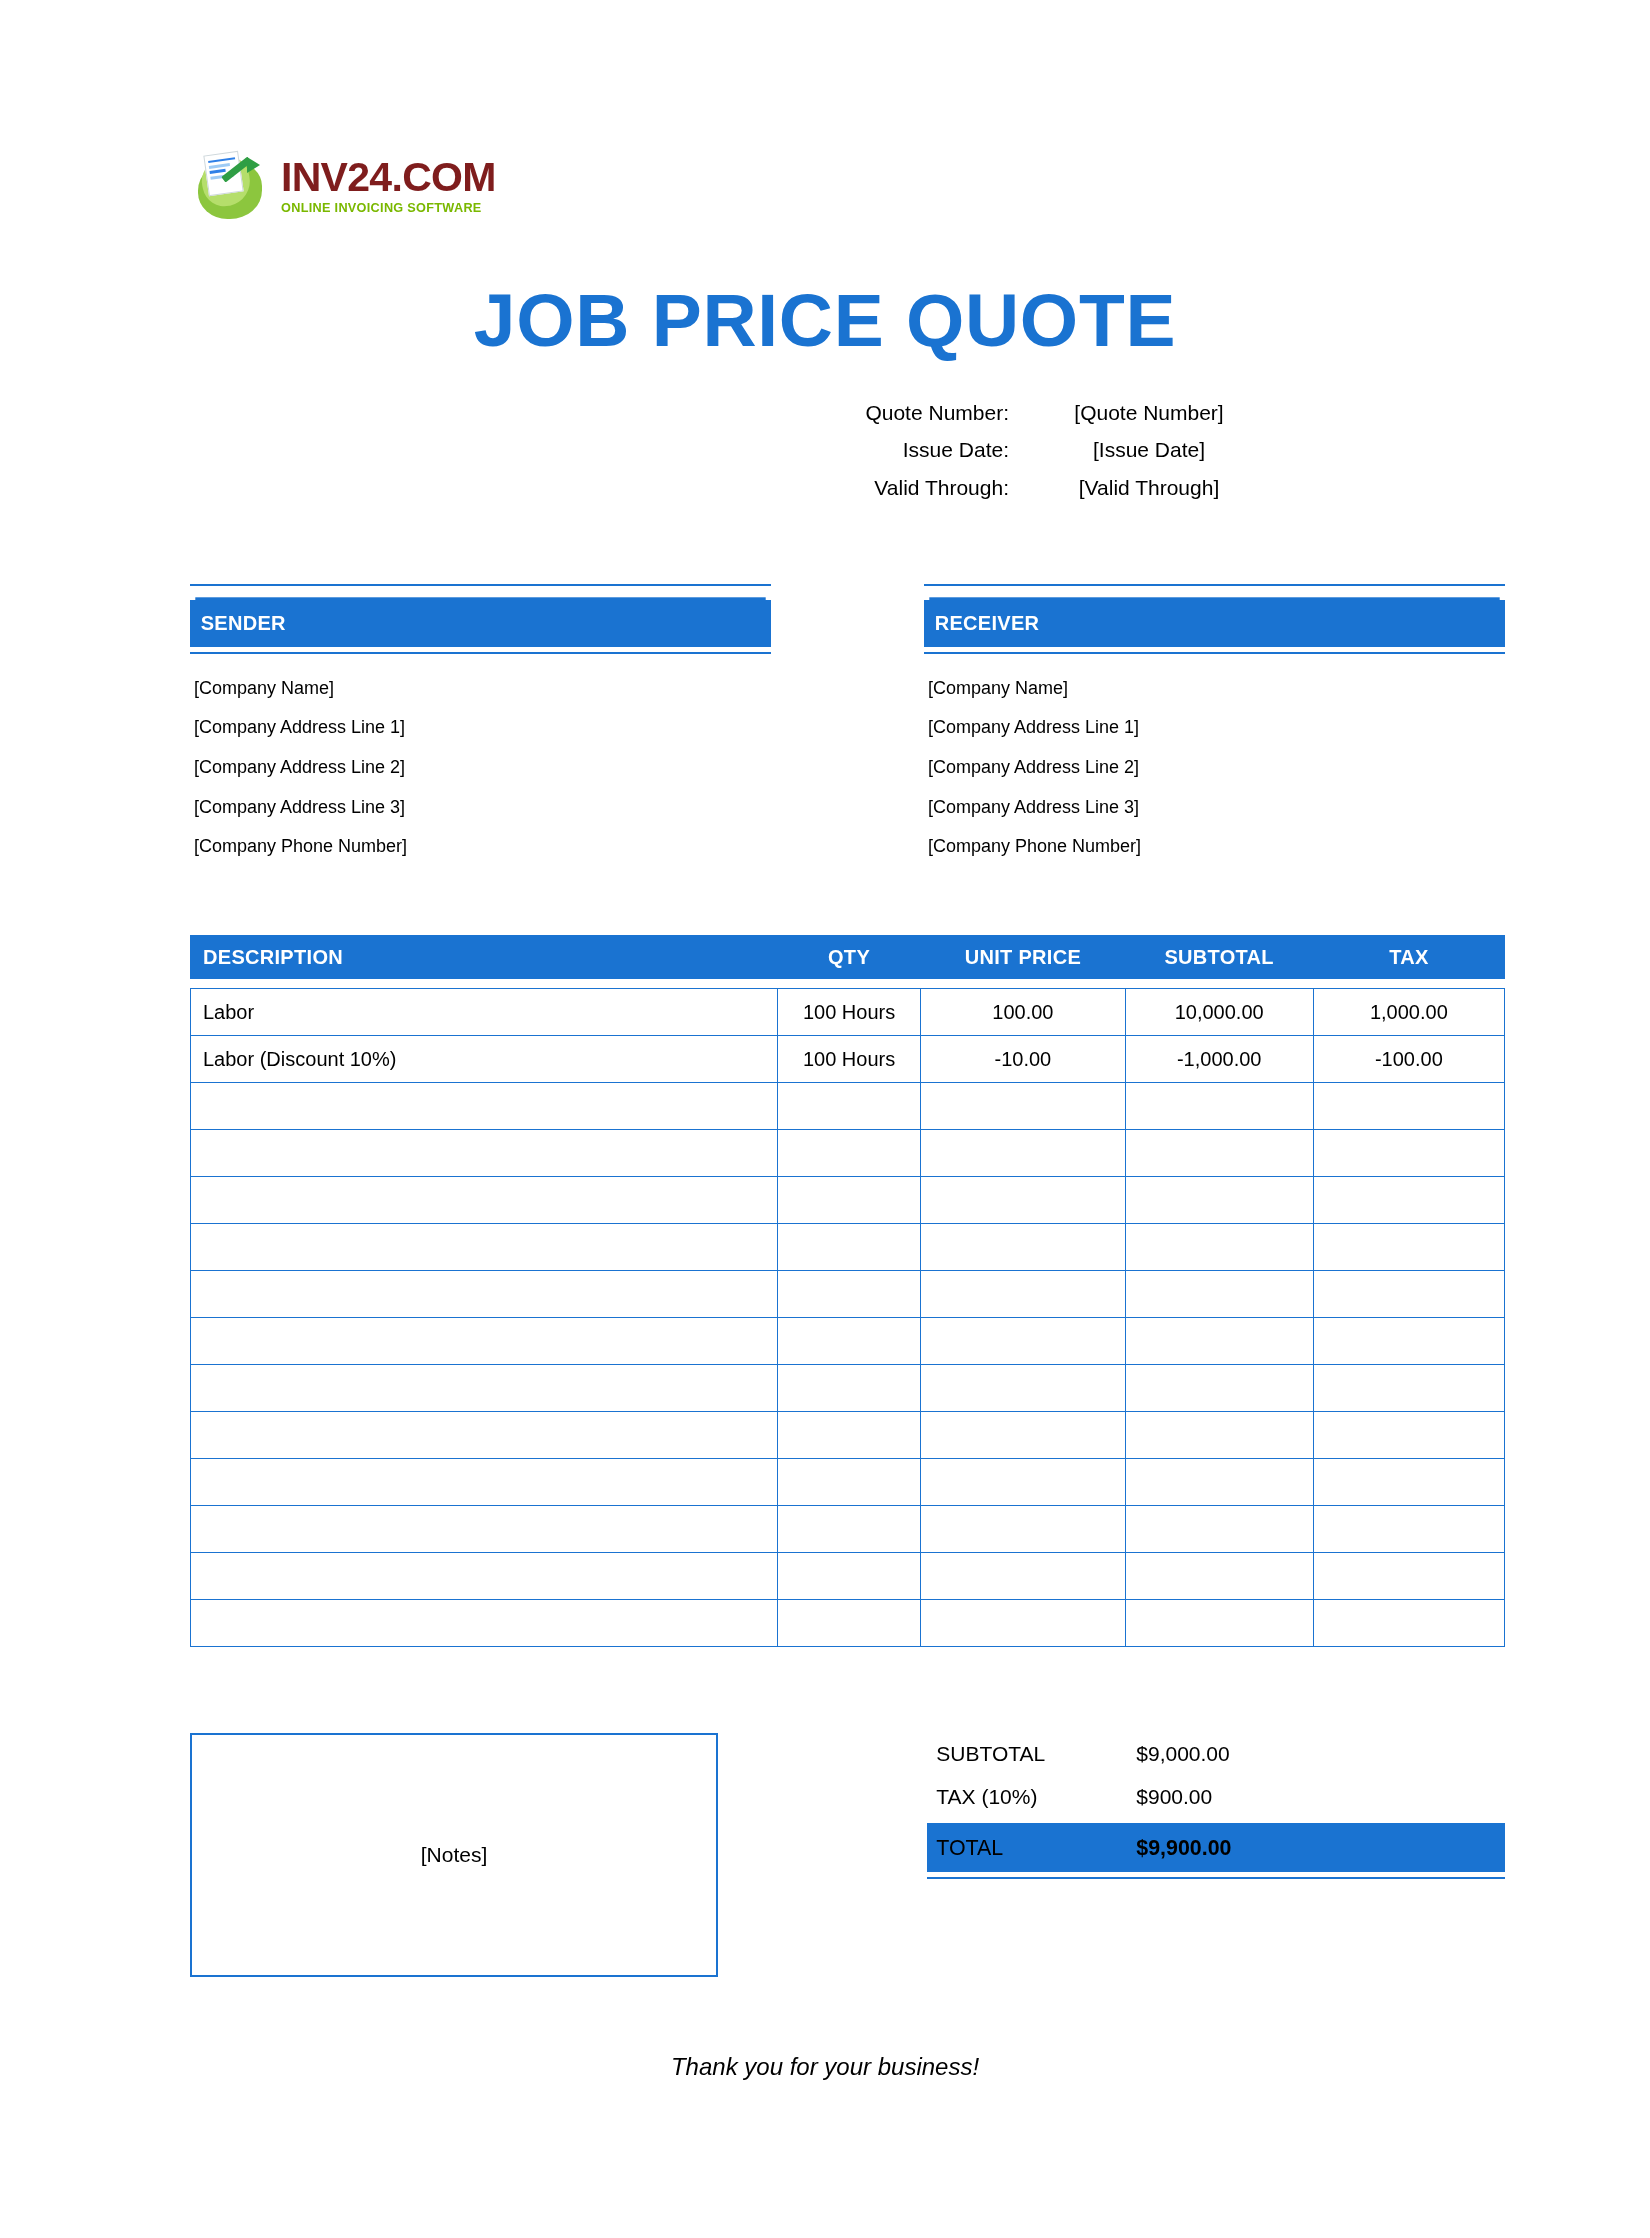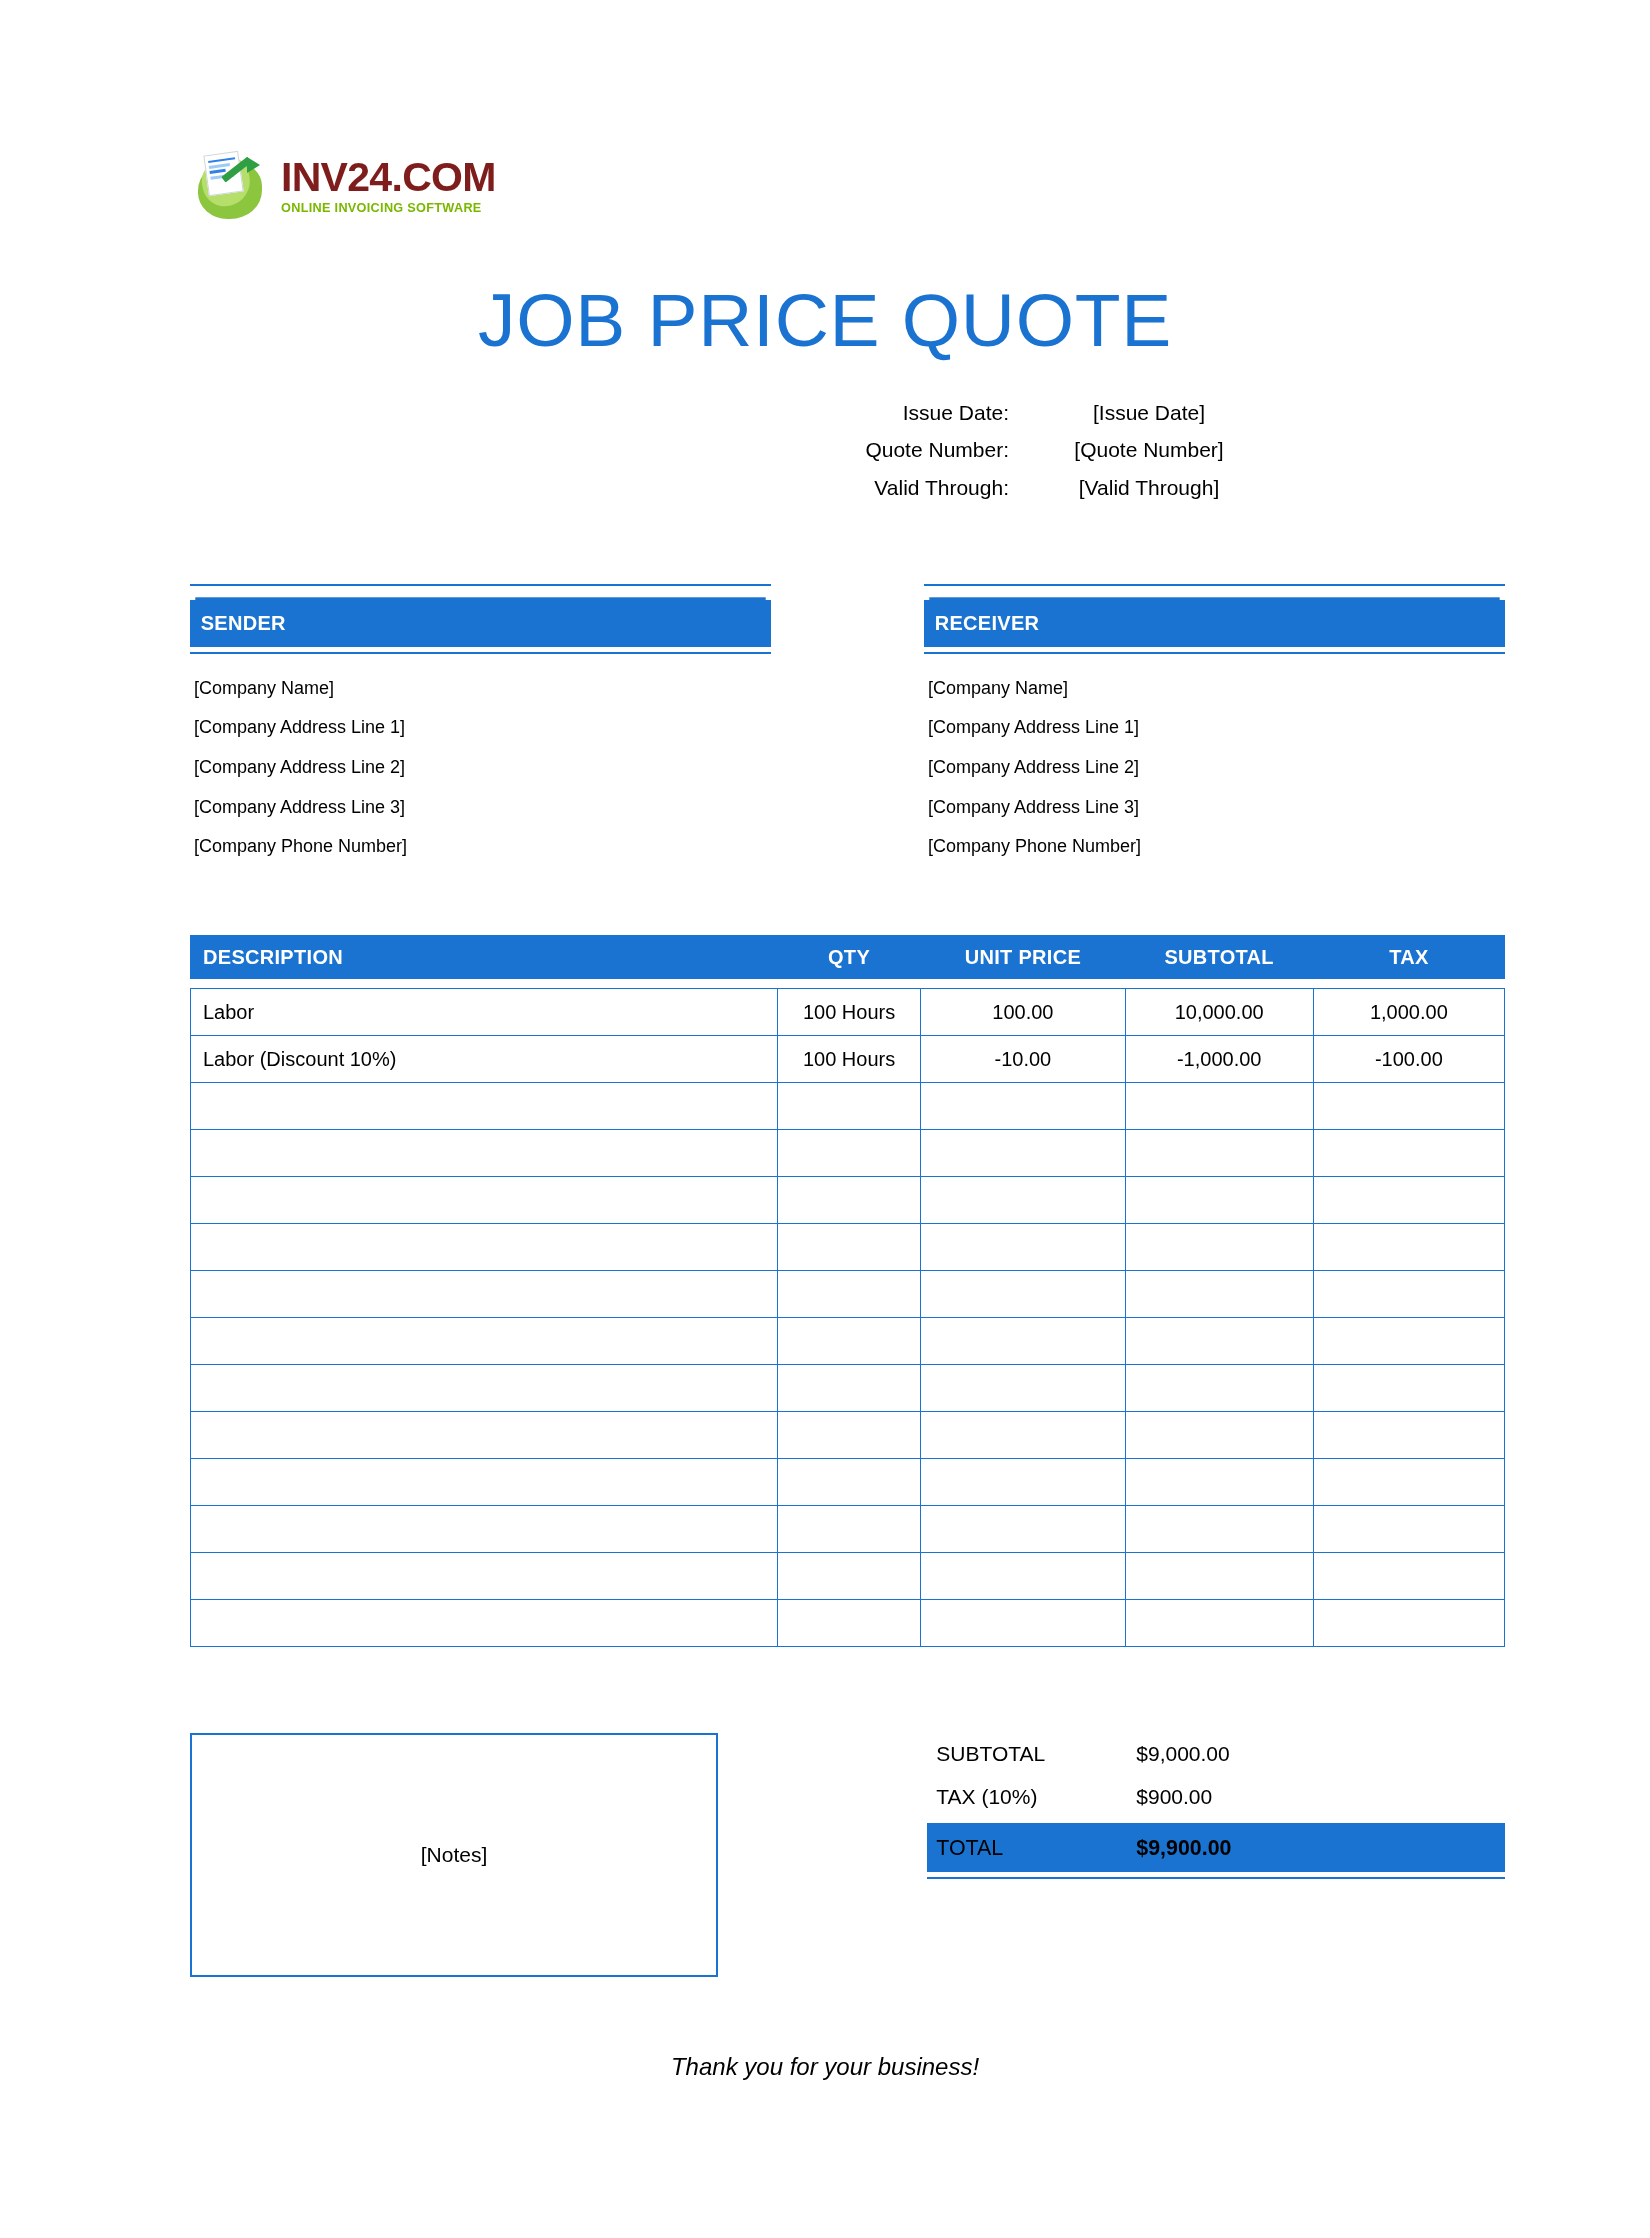--- a/index.html
+++ b/index.html
@@ -125,21 +125,21 @@
   }
 
   
   .doc-title {
     position: absolute;
     left: 0;
     right: 0;
     top: 277px;
     text-align: center;
     font-size: 75px;
-    font-weight: normal;
+    font-weight: bold;
     color: #1A73D1;
     letter-spacing: 0.7px;
   }
 
   
   .meta {
     position: absolute;
     left: 835px;
     top: 401px;
     width: 668px;
@@ -306,26 +306,26 @@
       <div class="logo-text">
         <div class="logo-title">INV24.COM</div>
         <div class="logo-sub">ONLINE INVOICING SOFTWARE</div>
       </div>
     </div>
 
     <div class="doc-title">JOB PRICE QUOTE</div>
 
     <div class="meta">
       <div class="meta-row">
+        <div class="meta-label">Quote Number:</div>
+        <div class="meta-value">[Quote Number]</div>
+      </div>
+      <div class="meta-row">
         <div class="meta-label">Issue Date:</div>
         <div class="meta-value">[Issue Date]</div>
-      </div>
-      <div class="meta-row">
-        <div class="meta-label">Quote Number:</div>
-        <div class="meta-value">[Quote Number]</div>
       </div>
       <div class="meta-row">
         <div class="meta-label">Valid Through:</div>
         <div class="meta-value">[Valid Through]</div>
       </div>
     </div>
 
     <div class="parties">
 
       <div class="party">

